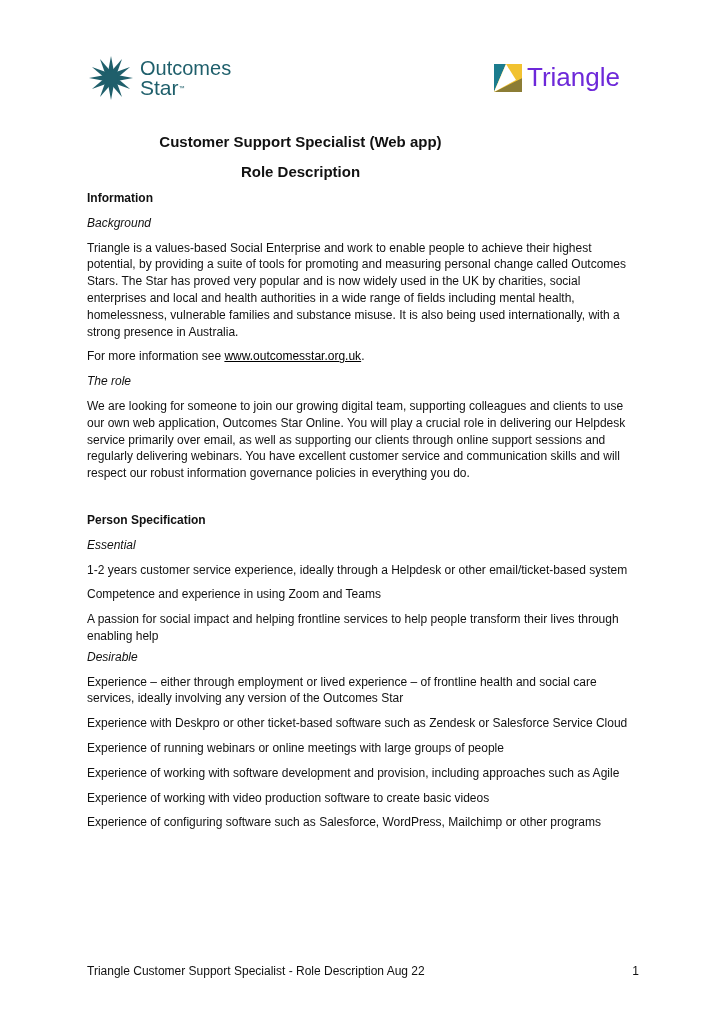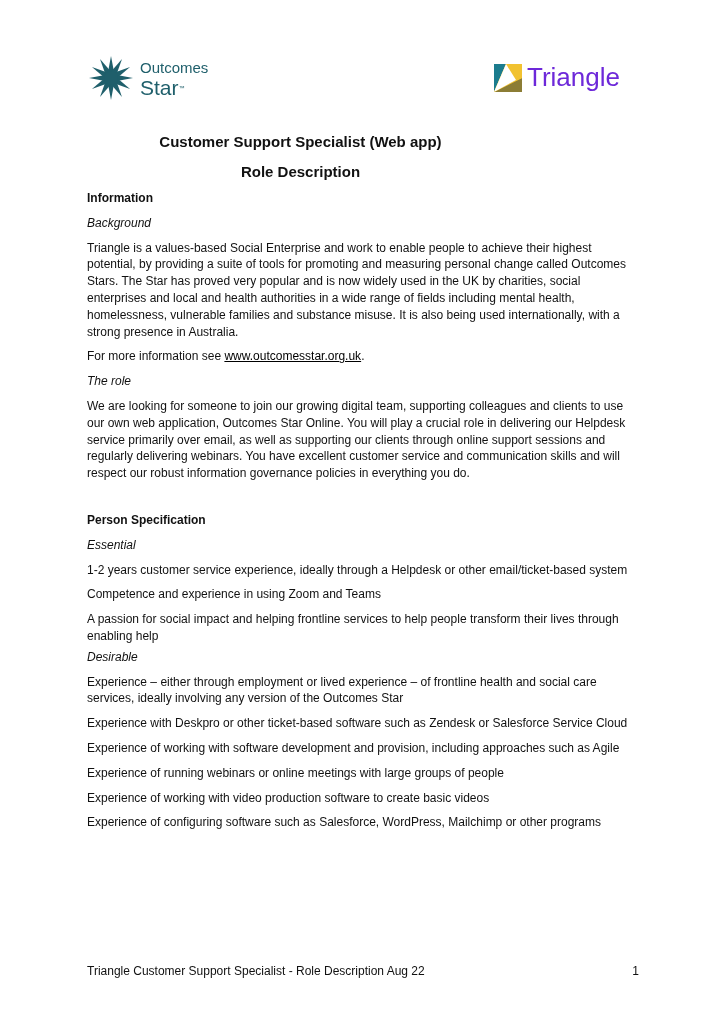--- a/index.html
+++ b/index.html
@@ -1,21 +1,21 @@
 <!DOCTYPE html>
 <html><head>
 <meta charset="utf-8">
 <style>
   html, body { margin: 0; padding: 0; background: #ffffff; }
   body { width: 724px; height: 1024px; position: relative; overflow: hidden;
          font-family: "Liberation Sans", sans-serif; color: #111; }
   .logo-outcomes { position: absolute; left: 88px; top: 55px; display: flex; align-items: center; }
   .logo-outcomes svg { width: 46px; height: 46px; }
   .logo-outcomes .txt { margin-left: 6px; color: #1f5f6b; line-height: 20px; }
-  .logo-outcomes .t1 { font-size: 15px; }
+  .logo-outcomes .t1 { font-size: 20px; }
   .logo-outcomes .t2 { font-size: 21px; }
   .logo-outcomes .tm { font-size: 6px; vertical-align: top; }
   .logo-triangle { position: absolute; left: 494px; top: 62px; display: flex; align-items: center; }
   .logo-triangle svg { width: 28px; height: 28px; }
   .logo-triangle .txt { margin-left: 5px; font-size: 26px; color: #6d28d9; }
   .title { position: absolute; left: 0; width: 601px; text-align: center; font-weight: bold; font-size: 15px; }
   .content { position: absolute; left: 87px; top: 190px; width: 552px; font-size: 12px; line-height: 16.8px; }
   .content p { margin: 0 0 8px 0; }
   .h-bold { font-weight: bold; }
   .h-ital { font-style: italic; }
@@ -73,22 +73,22 @@
   <p>We are looking for someone to join our growing digital team, supporting colleagues and clients to use our own web application, Outcomes Star Online.  You will play a crucial role in delivering our Helpdesk service primarily over email, as well as supporting our clients through online support sessions and regularly delivering webinars.  You have excellent customer service and communication skills and will respect our robust information governance policies in everything you do.</p>
   <div class="spacer"></div>
   <p class="h-bold">Person Specification</p>
   <p class="h-ital">Essential</p>
   <p>1-2 years customer service experience, ideally through a Helpdesk or other email/ticket-based system</p>
   <p>Competence and experience in using Zoom and Teams</p>
   <p style="margin-bottom:4px">A passion for social impact and helping frontline services to help people transform their lives through enabling help</p>
   <p class="h-ital">Desirable</p>
   <p>Experience – either through employment or lived experience – of frontline health and social care services, ideally involving any version of the Outcomes Star</p>
   <p>Experience with Deskpro or other ticket-based software such as Zendesk or Salesforce Service Cloud</p>
+  <p>Experience of running webinars or online meetings with large groups of people</p>
   <p>Experience of working with software development and provision, including approaches such as Agile</p>
-  <p>Experience of running webinars or online meetings with large groups of people</p>
   <p>Experience of working with video production software to create basic videos</p>
   <p>Experience of configuring software such as Salesforce, WordPress, Mailchimp or other programs</p>
 </div>
 
 <div class="footer">
   <span>Triangle Customer Support Specialist - Role Description Aug 22</span>
   <span>1</span>
 </div>
 
 </body></html>

